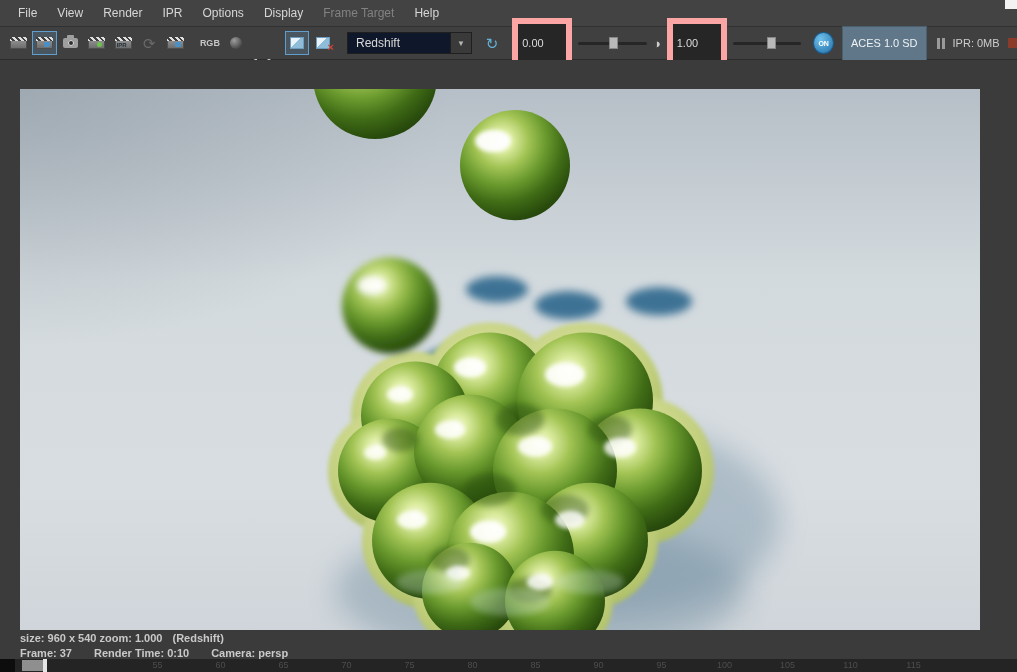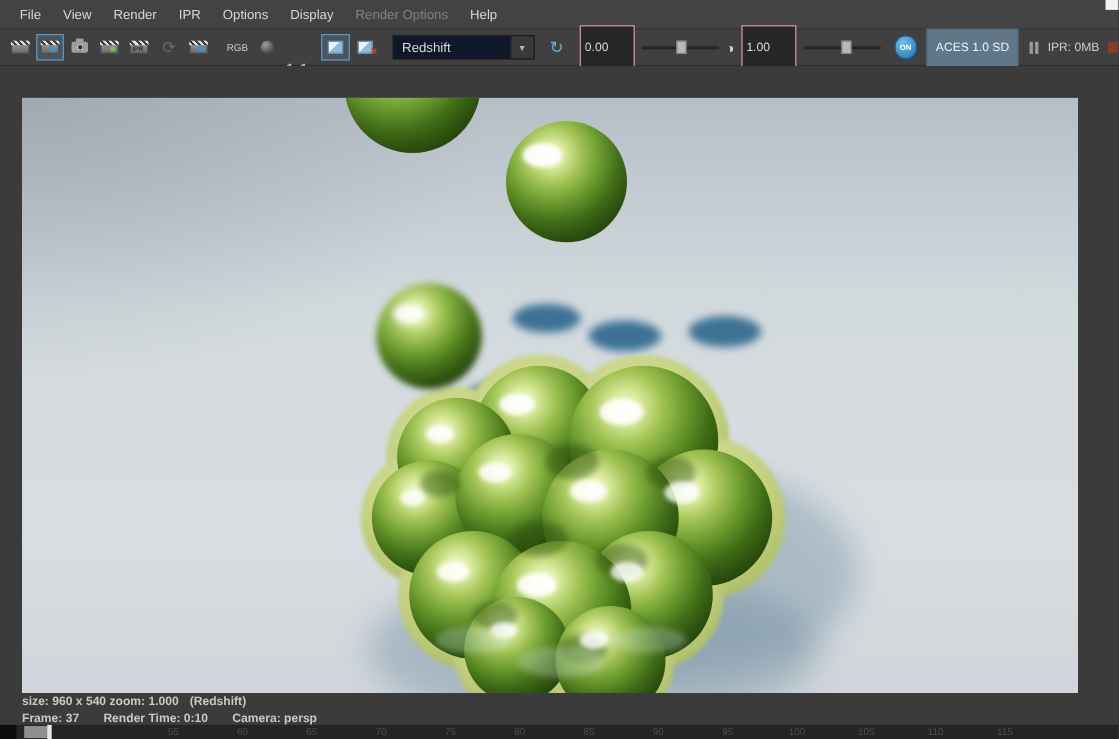--- a/index.html
+++ b/index.html
@@ -17,21 +17,21 @@
   .toolbar{position:absolute;top:27px;left:0;right:0;height:32px;background:#404040;
            display:flex;align-items:center;padding-left:6px;border-bottom:1px solid #2b2b2b;}
   .tbtn{width:26px;height:24px;display:flex;align-items:center;justify-content:center;
         margin-right:2px;border:1px solid transparent;color:#b9b9b9;box-sizing:border-box;}
   .tbtn.selected{border:1px solid #5f9fd0;background:#49565f;}
   .gap8{margin-left:8px;}
   .glyph{font-size:15px;color:#b9b9b9;line-height:1;}
   .glyph.teal{color:#63b0d6;}
   .glyph.dim{color:#6a6a6a;}
   .glyph.contrast{font-size:13px;color:#cfcfcf;}
-  .txt-ico{font-size:9px;font-weight:normal;color:#c6c6c6;letter-spacing:0;}
+  .txt-ico{font-size:9px;font-weight:bold;color:#c6c6c6;letter-spacing:0;}
   .txt-ico.big{font-size:15px;margin-top:40px;}
 
   .ic-slate{width:17px;height:12px;background:linear-gradient(#9a9a9a,#6e6e6e);
             border:1px solid #4e4e4e;position:relative;box-sizing:border-box;}
   .ic-slate::before{content:"";position:absolute;top:-1px;left:-1px;right:-1px;height:4px;
             background:repeating-linear-gradient(45deg,#e0e0e0 0 2px,#3f3f3f 2px 4px);}
   .ic-slate.dot-green::after{content:"";position:absolute;bottom:1px;right:2px;width:5px;height:5px;
             border-radius:50%;background:#6cc24a;}
   .ic-slate.dot-blue::after{content:"";position:absolute;bottom:1px;right:2px;width:6px;height:5px;
             background:#4a90c4;border-radius:1px;}
@@ -50,21 +50,21 @@
             border:1px solid #6d9cbf;position:relative;box-sizing:border-box;}
   .rm-x{position:absolute;bottom:-5px;right:-5px;color:#cc4433;font-size:11px;font-weight:bold;}
 
   .dropdown{width:134px;height:22px;background:#0f172a;border:1px solid #1f1f1f;display:flex;
             align-items:center;color:#d9d9d9;font-size:12px;padding-left:8px;position:relative;
             margin:0 8px 0 10px;box-sizing:border-box;}
   .dropdown .arrowbox{position:absolute;right:0;top:0;width:20px;height:100%;background:#3a3a3a;
             border-left:1px solid #1f1f1f;display:flex;align-items:center;justify-content:center;
             color:#b5b5b5;font-size:8px;}
 
-  .valbox{width:40px;height:18px;background:#262626;border:1px solid #fca5a5;color:#dcdcdc;
+  .valbox{width:40px;height:18px;background:#262626;border:6px solid #fca5a5;color:#dcdcdc;
           font-size:11px;padding:10px 4px;margin:0 6px;font-family:inherit;}
   .slider{width:74px;height:20px;position:relative;margin-right:6px;}
   .slider .track{position:absolute;top:9px;left:0;right:0;height:3px;background:#262626;border-radius:2px;}
   .slider .handle{position:absolute;top:4px;width:9px;height:12px;background:#b8b8b8;border:1px solid #868686;box-sizing:border-box;}
 
   .onbtn{width:22px;height:22px;border-radius:50%;margin-left:6px;
          background:radial-gradient(circle at 35% 30%,#6fc0ea,#1f6fa8);
          display:flex;align-items:center;justify-content:center;color:#fff;font-size:7px;
          font-weight:bold;border:1px solid #1a5d8f;box-sizing:border-box;}
   .acesbox{height:35px;padding:0 8px;background:#5f7788;border:1px solid #49606f;color:#eef2f5;
@@ -95,21 +95,21 @@
 
 <div class="window">
 
   <div class="menubar">
     <span class="menu-item">File</span>
     <span class="menu-item">View</span>
     <span class="menu-item">Render</span>
     <span class="menu-item">IPR</span>
     <span class="menu-item">Options</span>
     <span class="menu-item">Display</span>
-    <span class="menu-item disabled">Render Options</span>
+    <span class="menu-item disabled">Frame Target</span>
     <span class="menu-item">Help</span>
   </div>
   <div class="win-corner"></div>
 
   <div class="toolbar">
     <div class="tbtn">
       <div class="ic-slate"></div>
     </div>
     <div class="tbtn selected">
       <div class="ic-slate dot-blue"></div>

